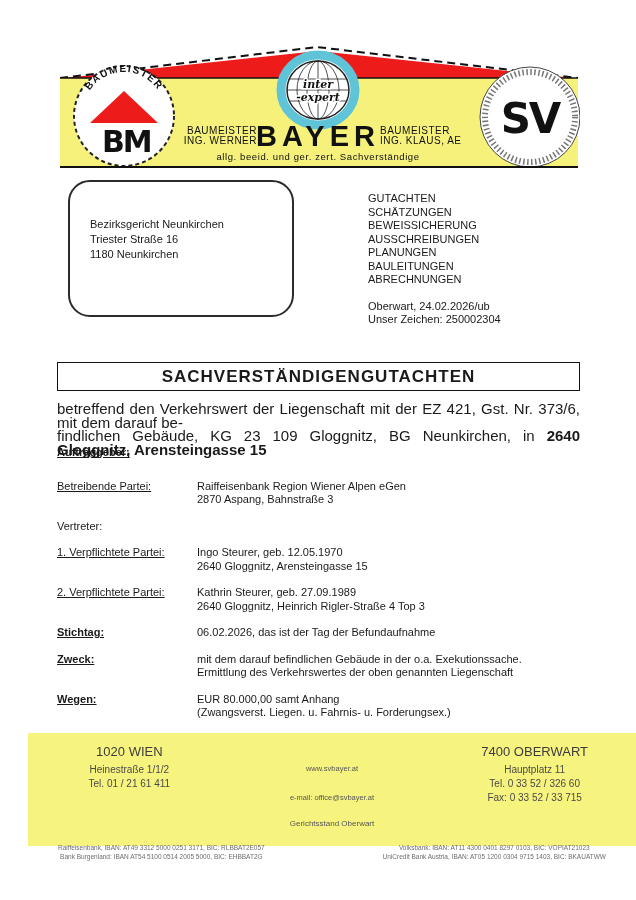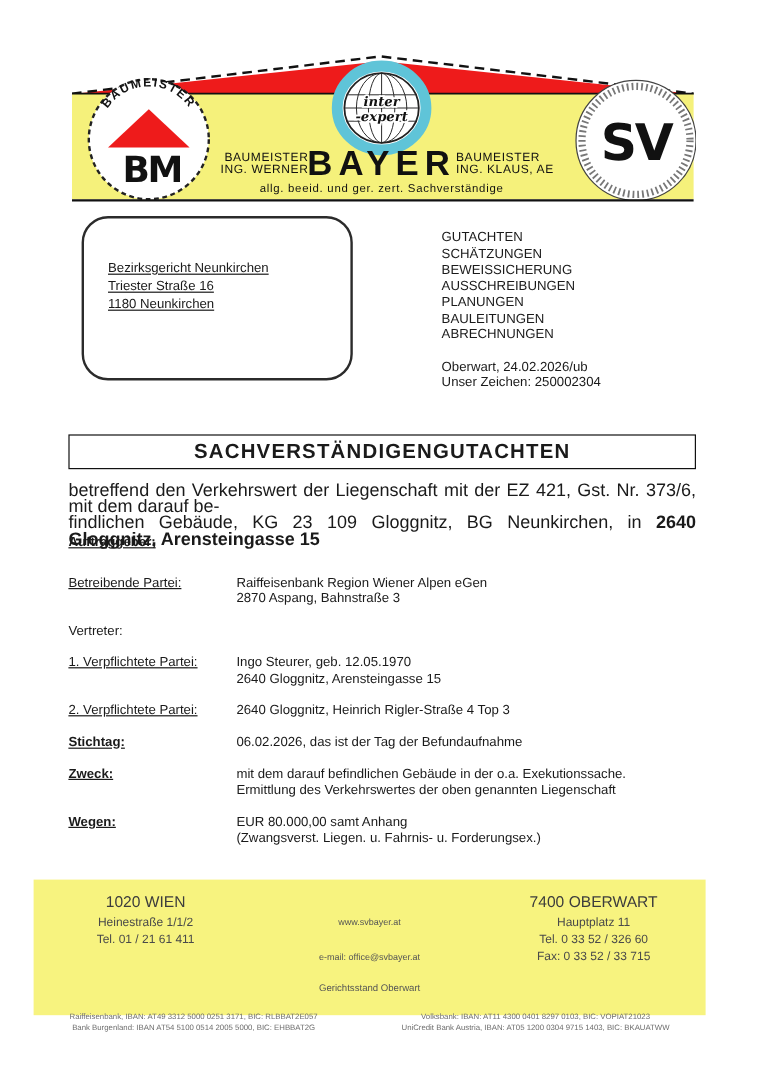--- a/index.html
+++ b/index.html
@@ -25,21 +25,21 @@
   .sv-outer{fill:#fff;stroke:#444;stroke-width:1;}
   .sv-textring{fill:none;stroke:#777;stroke-width:6;stroke-dasharray:1.5 2.5;}
   .sv-letters{font:bold 42px "DejaVu Sans",sans-serif;fill:#111;text-anchor:middle;letter-spacing:-2px;}
   .name-small{font:10px "Liberation Sans",sans-serif;fill:#111;letter-spacing:0.5px;}
   .name-big{font:bold 29px "Liberation Sans",sans-serif;fill:#111;letter-spacing:5px;text-anchor:middle;}
   .subtitle{font:9.5px "Liberation Sans",sans-serif;fill:#111;text-anchor:middle;letter-spacing:0.6px;}
 
   
   .addr-box{position:absolute;left:68px;top:180px;width:222px;height:133px;
             border:2px solid #2b2b2b;border-radius:22px;}
-  .addr-text{position:absolute;left:20px;top:35px;font-size:11px;line-height:15px;text-decoration:underline;}
+  .addr-text{position:absolute;left:20px;top:35px;font-size:11px;line-height:15px;}
 
   
   .services{position:absolute;left:368px;top:192px;font-size:11px;line-height:13.5px;}
   .svc-gap{height:13px;}
 
   
   .title-box{position:absolute;left:57px;top:362px;width:521px;height:27px;border:1.5px solid #111;
              display:flex;align-items:center;justify-content:center;}
   .title-box span{font-size:17px;font-weight:bold;letter-spacing:1px;}
 
@@ -51,21 +51,21 @@
   
   .details{position:absolute;left:57px;top:446px;width:523px;font-size:11px;line-height:13.5px;}
   .drow{display:flex;margin-bottom:13px;}
   .drow:first-child{margin-bottom:20px;}
   .dlabel{width:140px;flex:0 0 140px;}
   .bu{font-weight:bold;text-decoration:underline;}
   .u{text-decoration:underline;}
   .dval{flex:1;}
 
   
-  .footer{position:absolute;left:28px;top:733px;width:560px;height:113px;
+  .footer{position:absolute;left:28px;top:733px;width:608px;height:113px;
           background:var(--footer-yellow,#f7f37f);color:#454545;}
   .f-cols{display:flex;padding-top:11px;}
   .f-col{flex:1;text-align:center;}
   .f-city{font-size:13px;color:#3c3c3c;margin-bottom:4px;}
   .f-line{font-size:10px;line-height:14px;color:#4a4a4a;}
   .f-tiny{font-size:7.5px;line-height:9px;color:#555;margin-top:20px;}
   .f-court{font-size:8px;color:#555;margin-top:17px;}
   .f-banks{display:flex;justify-content:space-between;padding:16px 30px 0 30px;}
   .f-bank{font-size:6.5px;line-height:8.5px;color:#6d6d6d;text-align:center;}
 </style>
@@ -165,20 +165,21 @@
     <div class="drow">
       <div class="dlabel u">1. Verpflichtete Partei:</div>
       <div class="dval">
         <div>Ingo Steurer, geb. 12.05.1970</div>
         <div>2640 Gloggnitz, Arensteingasse 15</div>
       </div>
     </div>
     <div class="drow">
       <div class="dlabel u">2. Verpflichtete Partei:</div>
       <div class="dval">
+        <div>Kathrin Steurer, geb. 27.09.1989</div>
         <div>2640 Gloggnitz, Heinrich Rigler-Straße 4 Top 3</div>
       </div>
     </div>
     <div class="drow">
       <div class="dlabel bu">Stichtag:</div>
       <div class="dval">
         <div>06.02.2026, das ist der Tag der Befundaufnahme</div>
       </div>
     </div>
     <div class="drow">

